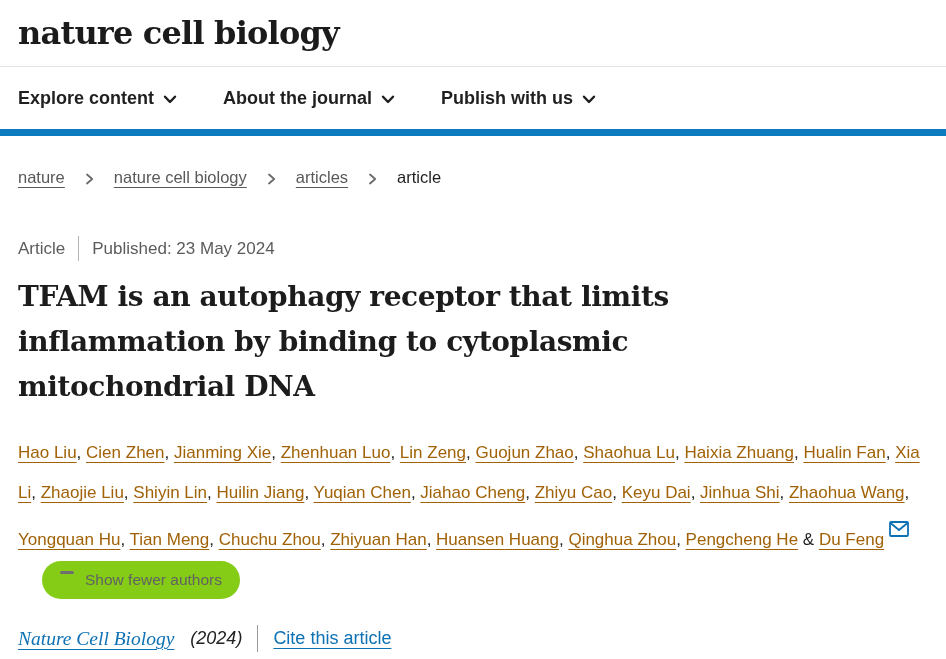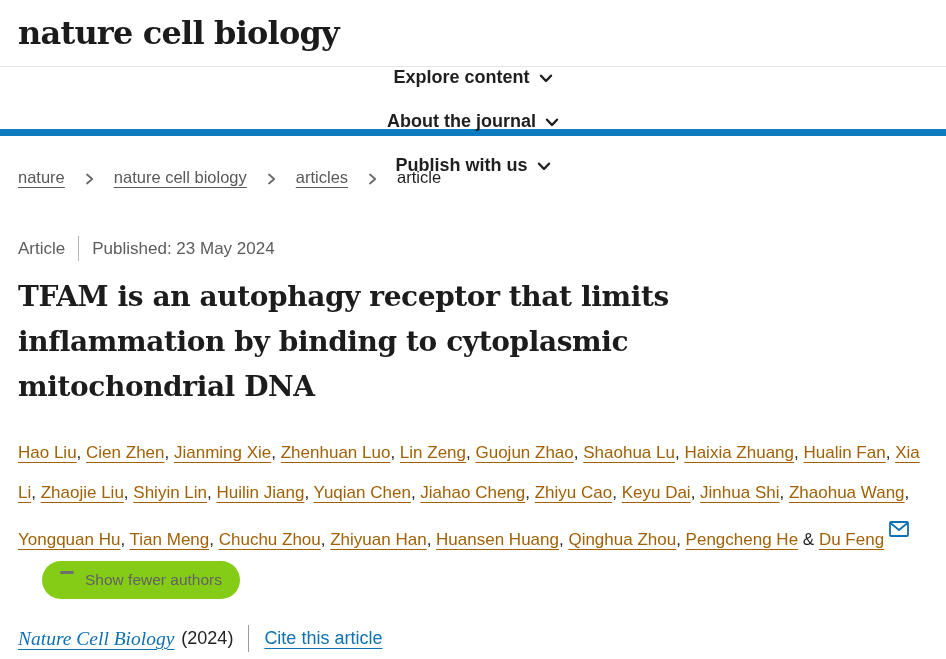--- a/index.html
+++ b/index.html
@@ -26,23 +26,22 @@
     letter-spacing: -0.8px;
     color: #1b1b1b;
     text-decoration: none;
     cursor: pointer;
   }
 
   
   .nav-row {
     height: 62px;
     display: flex; align-items: center;
-    gap: 23px;
+    gap: 46px;
     padding: 0 18px;
-    flex-direction: column;
   }
   .nav-item {
     display: inline-flex; align-items: center; gap: 9px;
     font-size: 18px; font-weight: 700; color: #1f1f1f;
     cursor: pointer;
   }
   .nav-item .chev { display: inline-flex; margin-top: 2px; }
 
   .accent-bar { height: 7px; background: #0d7cbf; }
 
@@ -123,21 +122,21 @@
   .journal-link {
     font-family: "Liberation Serif", serif;
     font-style: italic;
     font-size: 19.5px;
     color: #0e71b4;
     text-decoration: underline;
     text-underline-offset: 3.5px;
     text-decoration-thickness: 1px;
     cursor: pointer;
   }
-  .cite-year { margin-left: 7px; }
+  .cite-year { margin-left: 16px; font-style: italic; }
   .cite-divider { width: 1px; height: 27px; background: #9a9a9a; margin: 0 15px; }
   .cite-link {
     color: #0e71b4;
     text-decoration: underline;
     text-underline-offset: 3.5px;
     text-decoration-thickness: 1px;
     cursor: pointer;
   }
 </style>
 </head>

